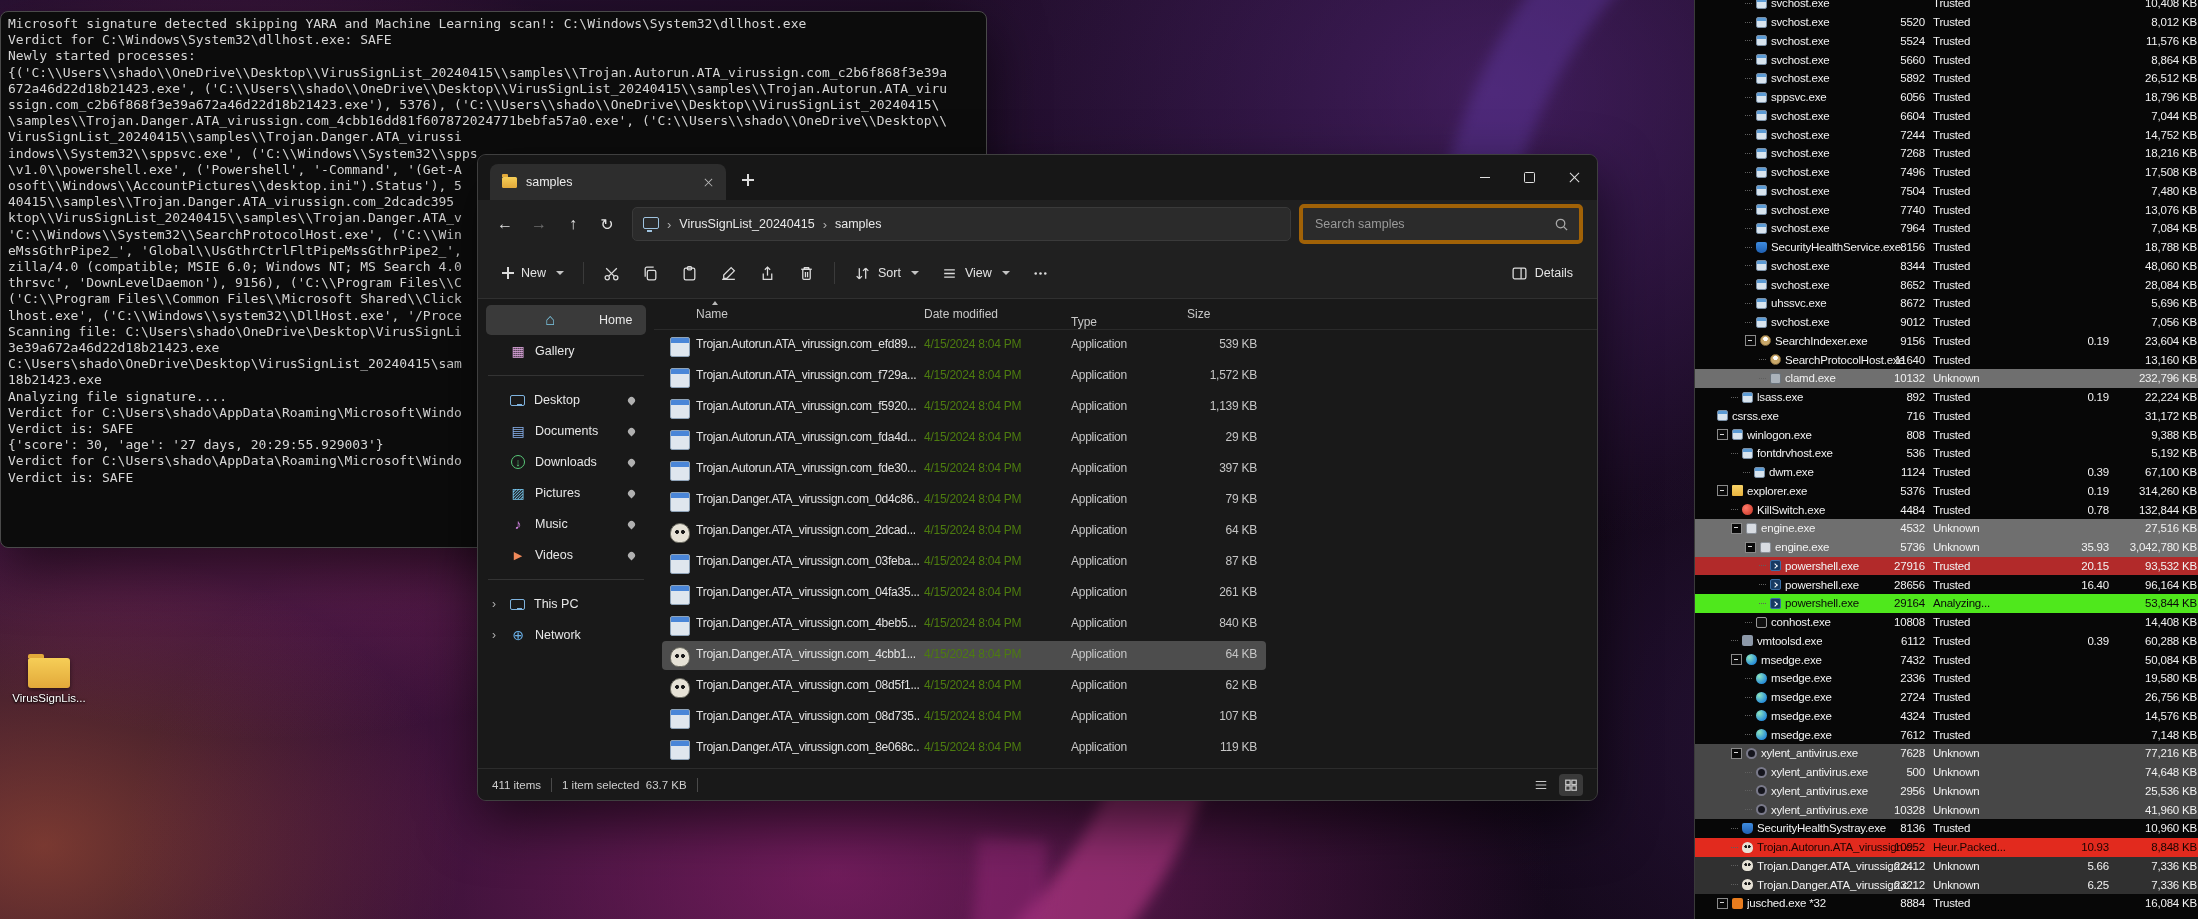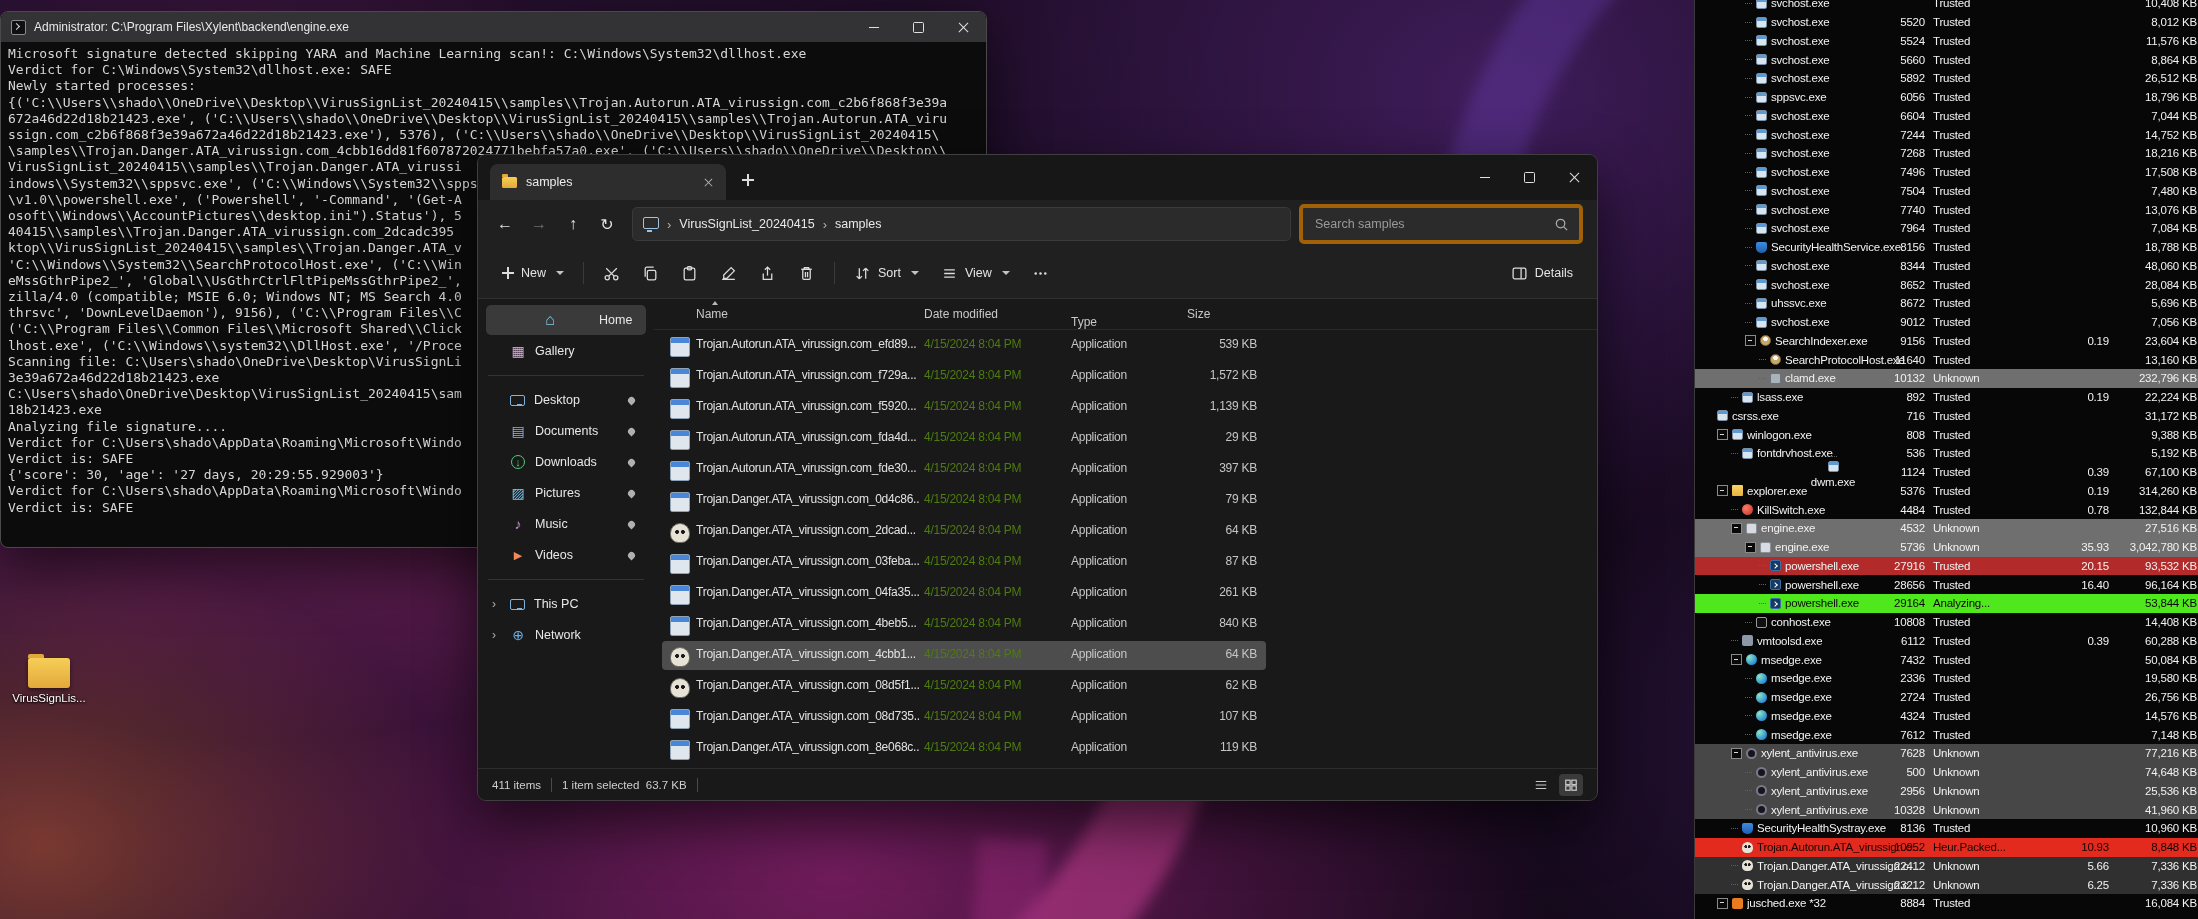--- a/index.html
+++ b/index.html
@@ -174,35 +174,20 @@
   <div class="wb wb4"></div>
   <div class="wb wb5"></div>
 </div>
 
 <div id="deskicon">
   <div class="folder-shape"></div>
   <div class="deskicon-label">VirusSignLis...</div>
 </div>
 
 <div id="terminal" class="window">
-  <div class="term-titlebar">
-    <span class="term-icon"></span>
-    <span class="term-title">Administrator: C:\Program Files\Xylent\backend\engine.exe</span>
-    <span class="term-controls">
-      <span class="tc-btn">
-          <span class="sym-min"></span>
-        </span>
-      <span class="tc-btn">
-          <span class="sym-max"></span>
-        </span>
-      <span class="tc-btn">
-          <span class="sym-close"></span>
-        </span>
-    </span>
-  </div>
   <div class="term-body"><div class="tline">Microsoft signature detected skipping YARA and Machine Learning scan!: C:\Windows\System32\dllhost.exe</div><div class="tline">Verdict for C:\Windows\System32\dllhost.exe: SAFE</div><div class="tline">Newly started processes:</div><div class="tline">{('C:\\Users\\shado\\OneDrive\\Desktop\\VirusSignList_20240415\\samples\\Trojan.Autorun.ATA_virussign.com_c2b6f868f3e39a</div><div class="tline">672a46d22d18b21423.exe', ('C:\\Users\\shado\\OneDrive\\Desktop\\VirusSignList_20240415\\samples\\Trojan.Autorun.ATA_viru</div><div class="tline">ssign.com_c2b6f868f3e39a672a46d22d18b21423.exe'), 5376), ('C:\\Users\\shado\\OneDrive\\Desktop\\VirusSignList_20240415\</div><div class="tline">\samples\\Trojan.Danger.ATA_virussign.com_4cbb16dd81f607872024771bebfa57a0.exe', ('C:\\Users\\shado\\OneDrive\\Desktop\\</div><div class="tline">VirusSignList_20240415\\samples\\Trojan.Danger.ATA_virussi</div><div class="tline">indows\\System32\\sppsvc.exe', ('C:\\Windows\\System32\\spps</div><div class="tline">\v1.0\\powershell.exe', ('Powershell', '-Command', '(Get-A</div><div class="tline">osoft\\Windows\\AccountPictures\\desktop.ini").Status'), 5</div><div class="tline">40415\\samples\\Trojan.Danger.ATA_virussign.com_2dcadc395</div><div class="tline">ktop\\VirusSignList_20240415\\samples\\Trojan.Danger.ATA_v</div><div class="tline">'C:\\Windows\\System32\\SearchProtocolHost.exe', ('C:\\Win</div><div class="tline">eMssGthrPipe2_', 'Global\\UsGthrCtrlFltPipeMssGthrPipe2_',</div><div class="tline">zilla/4.0 (compatible; MSIE 6.0; Windows NT; MS Search 4.0</div><div class="tline">thrsvc', 'DownLevelDaemon'), 9156), ('C:\\Program Files\\C</div><div class="tline">('C:\\Program Files\\Common Files\\Microsoft Shared\\Click</div><div class="tline">lhost.exe', ('C:\\Windows\\system32\\DllHost.exe', '/Proce</div><div class="tline">Scanning file: C:\Users\shado\OneDrive\Desktop\VirusSignLi</div><div class="tline">3e39a672a46d22d18b21423.exe</div><div class="tline">C:\Users\shado\OneDrive\Desktop\VirusSignList_20240415\sam</div><div class="tline">18b21423.exe</div><div class="tline">Analyzing file signature....</div><div class="tline">Verdict for C:\Users\shado\AppData\Roaming\Microsoft\Windo</div><div class="tline">Verdict is: SAFE</div><div class="tline">{'score': 30, 'age': '27 days, 20:29:55.929003'}</div><div class="tline">Verdict for C:\Users\shado\AppData\Roaming\Microsoft\Windo</div><div class="tline">Verdict is: SAFE</div></div>
 </div>
 
 <div id="explorer" class="window">
   <div class="x-tabs">
     <div class="x-tab">
       <span class="mini-folder"></span>
       <span class="x-tab-label">samples</span>
       <span class="x-tab-close">
           <span class="sym-close small"></span>
@@ -790,21 +775,21 @@
           <span class="pconn"></span>
           <span class="pi pi-window"></span>
           <span class="plabel">fontdrvhost.exe</span>
         </div>
         <div class="pid">536</div>
         <div class="pstat">Trusted</div>
         <div class="pcpu"></div>
         <div class="pmem">5,192 KB</div>
       </div>
       <div class="prow">
-        <div class="pname" style="left: 48px; flex-direction: column;">
+        <div class="pname" style="left: 48px;">
           <span class="pconn"></span>
           <span class="pi pi-window"></span>
           <span class="plabel">dwm.exe</span>
         </div>
         <div class="pid">1124</div>
         <div class="pstat">Trusted</div>
         <div class="pcpu">0.39</div>
         <div class="pmem">67,100 KB</div>
       </div>
       <div class="prow">

